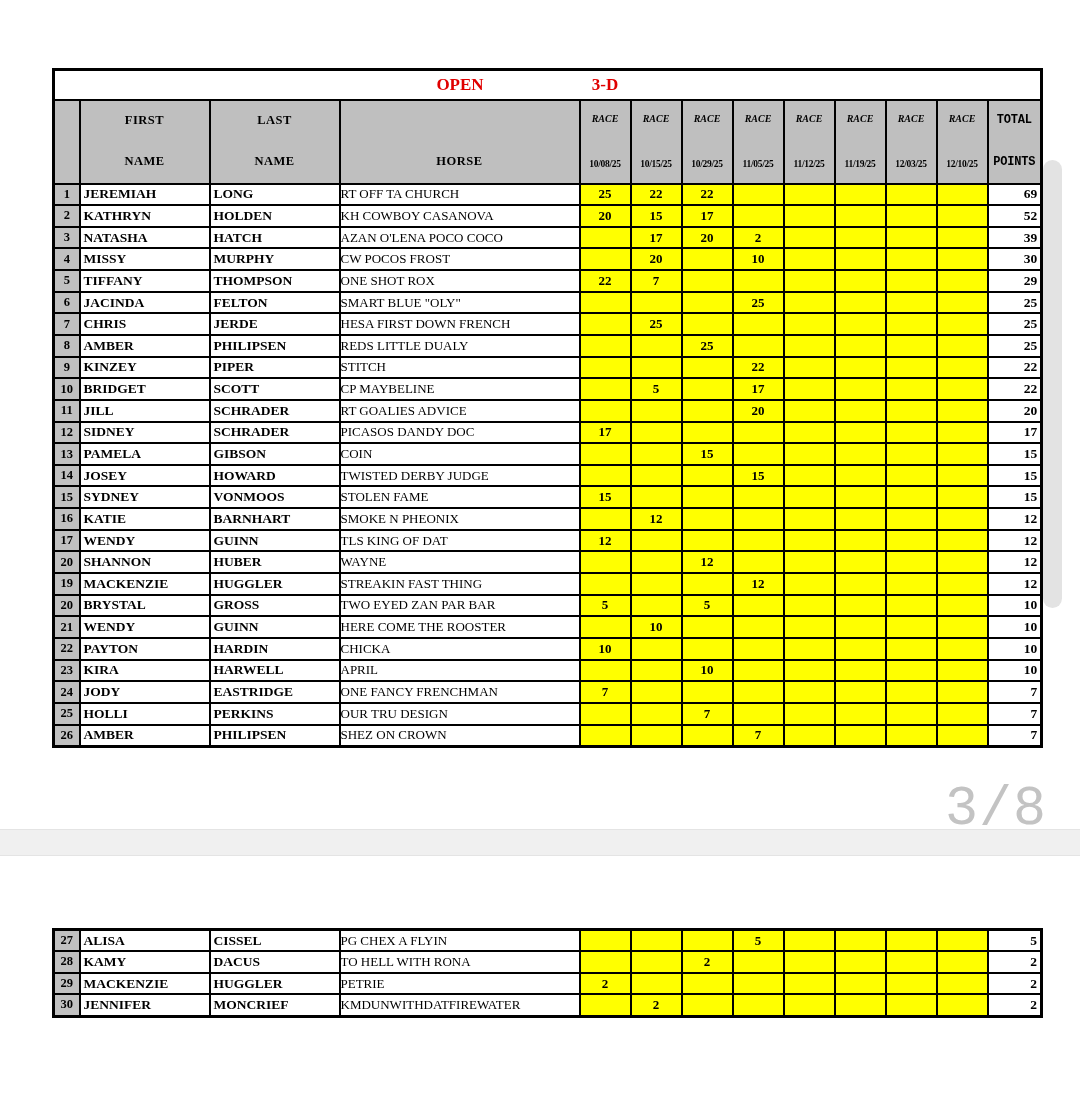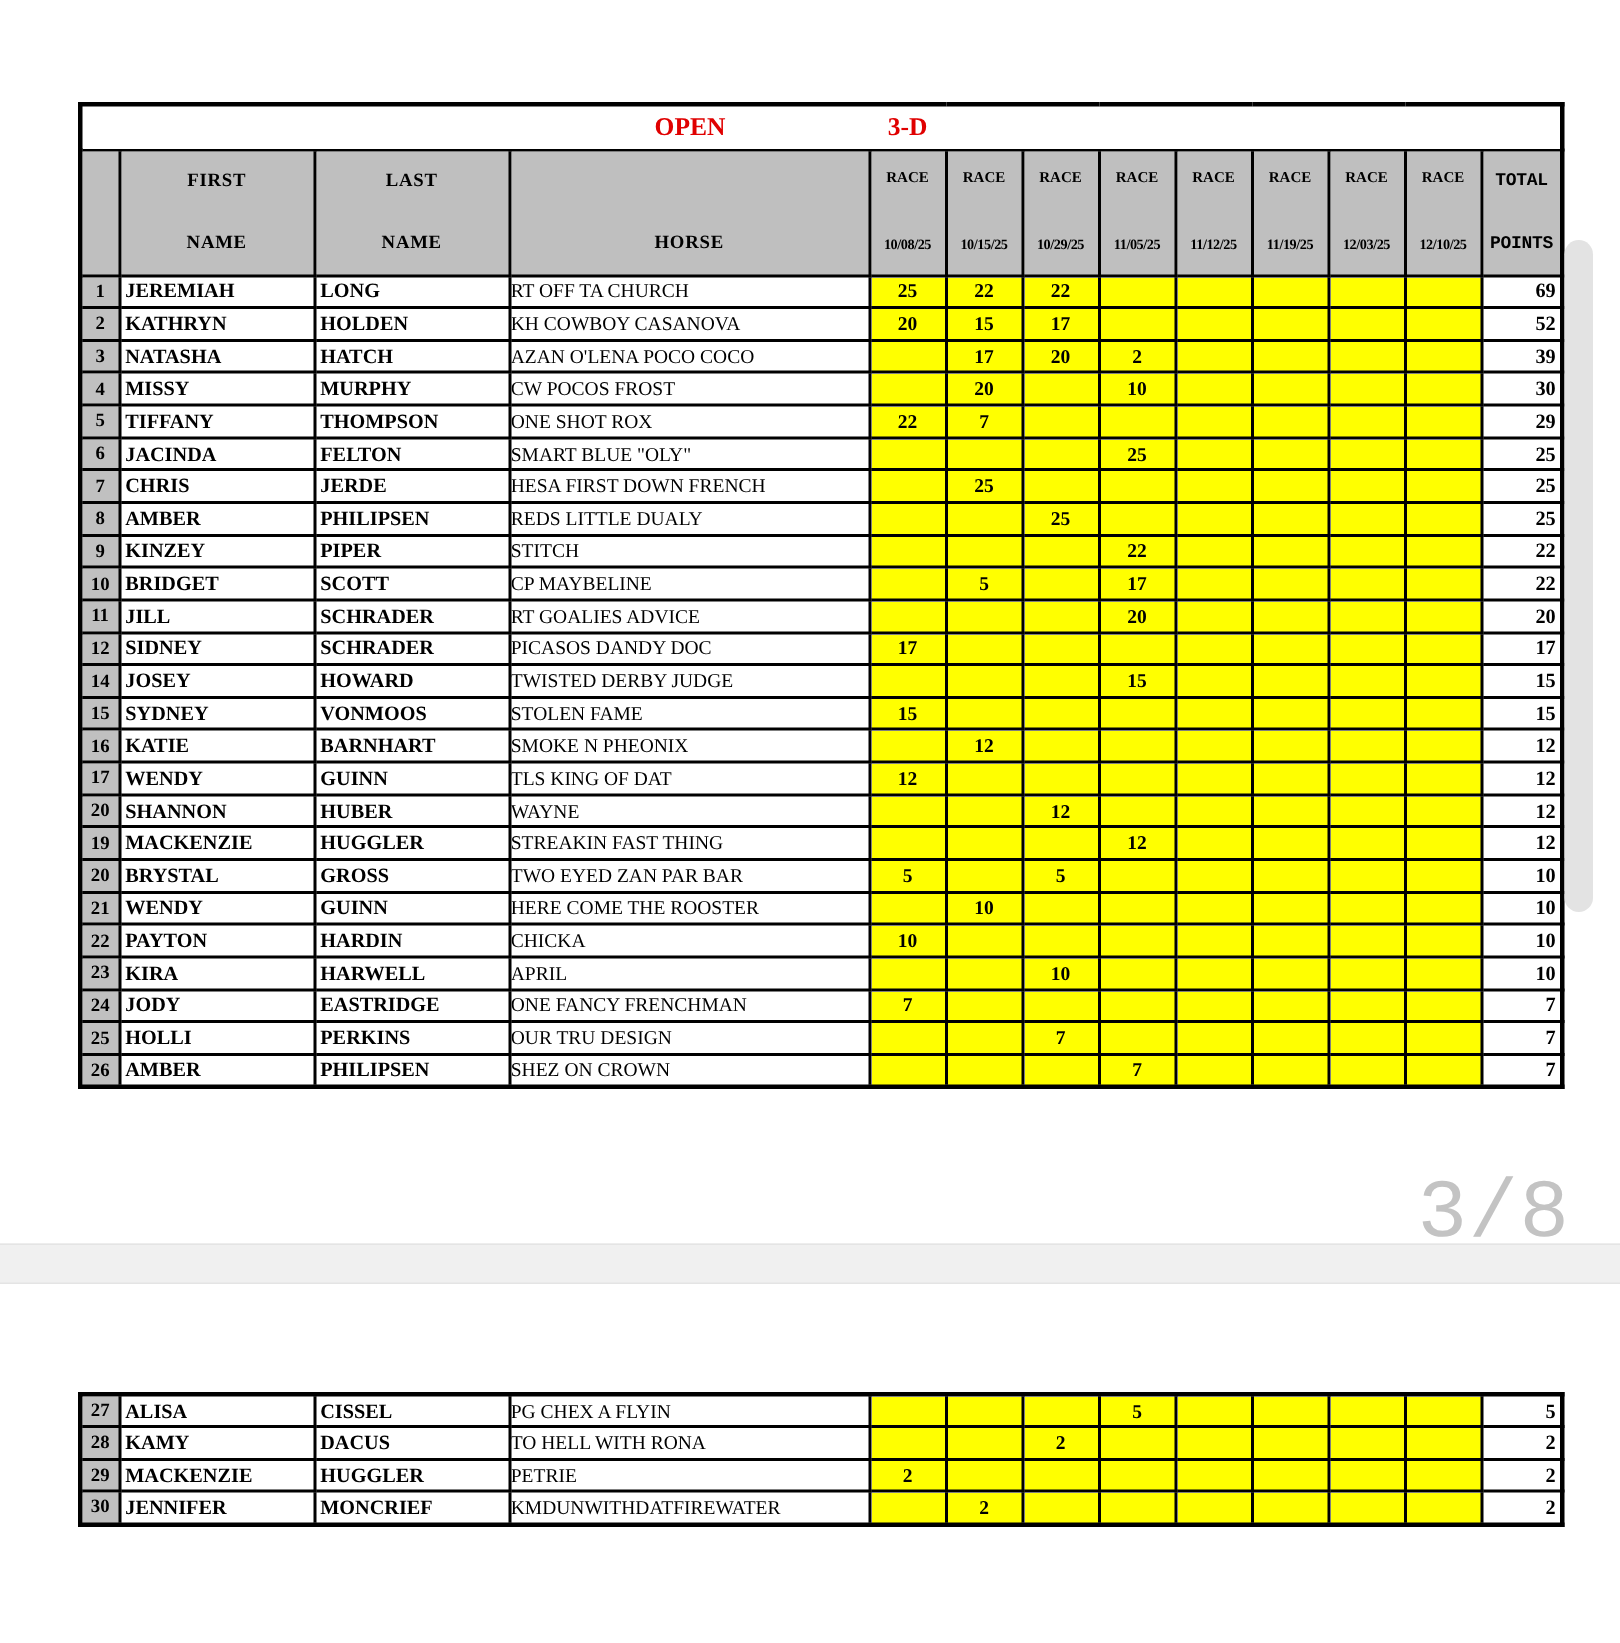--- a/index.html
+++ b/index.html
@@ -68,21 +68,21 @@
     display: flex;
     flex-direction: column;
     justify-content: space-between;
     align-items: center;
     height: 82px;
     box-sizing: border-box;
     padding: 12px 0 14px 0;
   }
   .hwrap.bottom-only { justify-content: flex-end; }
   .h-main { font-size: 12.5px; letter-spacing: 0.5px; }
-  .h-race { font-size: 10px; }
+  .h-race { font-size: 10px; font-style: italic; }
   .h-date { font-size: 9.5px; letter-spacing: -0.3px; }
   .h-total { font-size: 12px; letter-spacing: -0.2px; font-family: Liberation Mono, monospace; }
 
   
   tr.data-row { height: 21.65px; }
   .data-row td {
     font-weight: bold;
     font-size: 13.5px;
     background: #ffffff;
     color: #000;
@@ -430,20 +430,35 @@
     <td class="c-score"></td>
     <td class="c-score"></td>
     <td class="c-score"></td>
     <td class="c-score"></td>
     <td class="c-score"></td>
     <td class="c-score"></td>
     <td class="c-score"></td>
     <td class="c-total">17</td>
   </tr>
 
+  <tr class="data-row">
+    <td class="c-rank">13</td>
+    <td class="c-first">PAMELA</td>
+    <td class="c-last">GIBSON</td>
+    <td class="c-horse">COIN</td>
+    <td class="c-score"></td>
+    <td class="c-score"></td>
+    <td class="c-score">15</td>
+    <td class="c-score"></td>
+    <td class="c-score"></td>
+    <td class="c-score"></td>
+    <td class="c-score"></td>
+    <td class="c-score"></td>
+    <td class="c-total">15</td>
+  </tr>
 
   <tr class="data-row">
     <td class="c-rank">14</td>
     <td class="c-first">JOSEY</td>
     <td class="c-last">HOWARD</td>
     <td class="c-horse">TWISTED DERBY JUDGE</td>
     <td class="c-score"></td>
     <td class="c-score"></td>
     <td class="c-score"></td>
     <td class="c-score">15</td>

